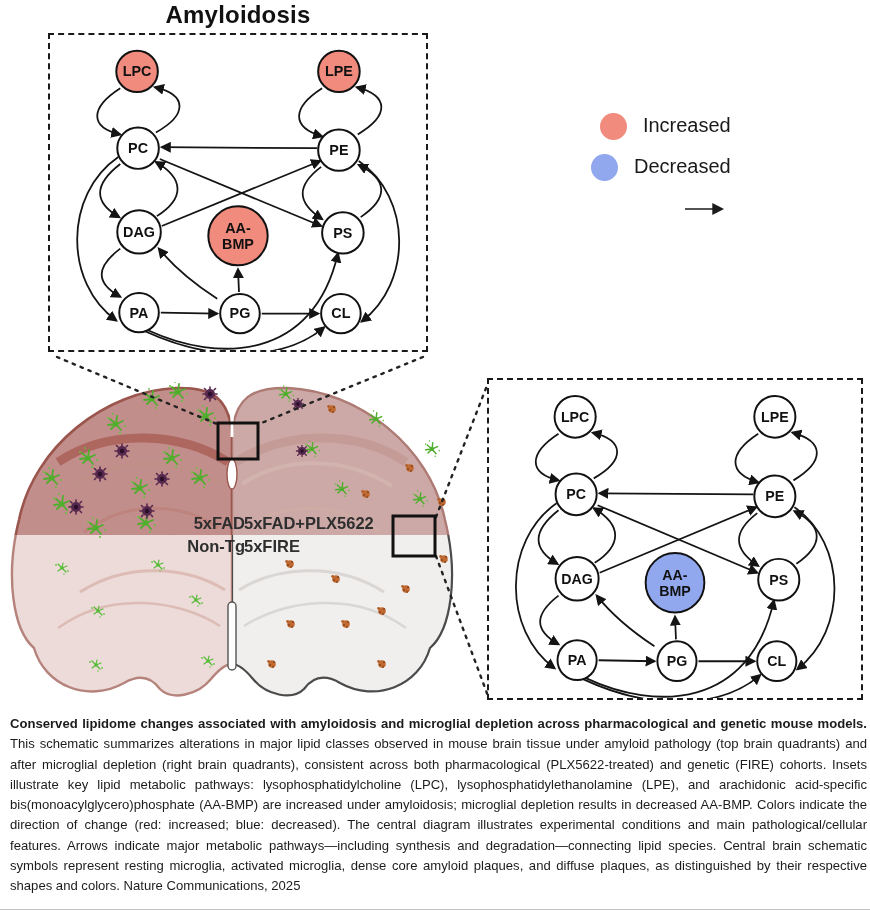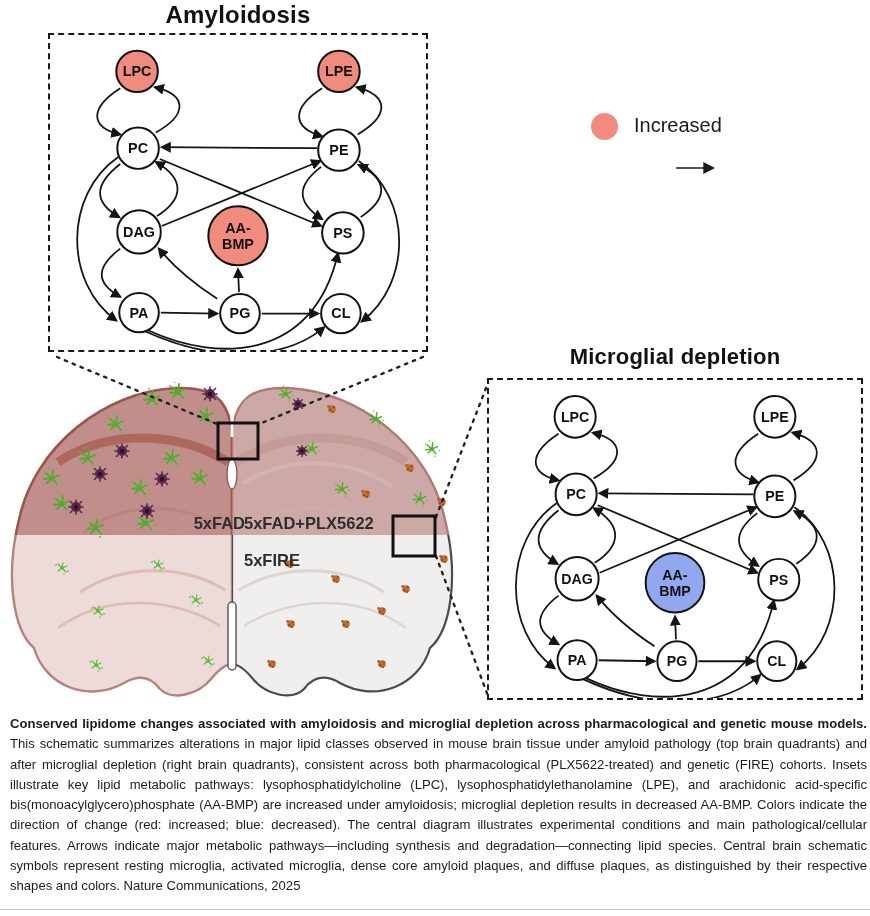--- a/index.html
+++ b/index.html
@@ -29,21 +29,20 @@
   #bottom-rule{position:absolute;left:0;right:0;top:909px;border-top:1.5px solid #c3c3c3;}
   svg text{font-family:"Liberation Sans",sans-serif;}
   .overlay{position:absolute;left:0;top:0;pointer-events:none;}
 </style>
 </head>
 <body>
 
 <div id="fig">
 
   <div class="inset-title" id="title-amyloidosis">Amyloidosis</div>
-  <div class="inset-title" id="title-microglial">Microglial depletion</div>
 
   <div class="inset" id="inset-amyloidosis">
       <svg viewBox="0 0 380 320" preserveAspectRatio="none">
         <defs>
           <marker id="ah0" viewBox="0 0 8 8" refX="6.5" refY="4" markerWidth="6.2" markerHeight="6.2" orient="auto">
             <path d="M0,0 L8,4 L0,8 Z" fill="#141414"></path>
           </marker>
         </defs>
         <path d="M 71,54 C 40,74 40,94 71,101" fill="none" stroke="#141414" stroke-width="1.8" marker-end="url(#ah0)"></path>
         <path d="M 107,99 C 139,81 139,61 106,53" fill="none" stroke="#141414" stroke-width="1.8" marker-end="url(#ah0)"></path>
@@ -176,20 +175,24 @@
         </g>
       </svg>
     </div>
 
   <div id="legend">
     <div class="legend-row">
       <span class="legend-dot" id="dot-increased" style="background: rgb(241, 139, 125);"></span>
       <span class="legend-label">Increased</span>
     </div>
     <div class="legend-row">
+      <span class="legend-dot" id="dot-decreased" style="background: rgb(145, 167, 238);"></span>
+      <span class="legend-label">Decreased</span>
+    </div>
+    <div class="legend-row">
       <span class="legend-arrow">
         <svg width="48" height="12" viewBox="0 0 48 12">
           <defs>
               <marker id="lah" viewBox="0 0 8 8" refX="6.5" refY="4" markerWidth="7" markerHeight="7" orient="auto">
             <path d="M0,0 L8,4 L0,8 Z" fill="#1a1a1a"></path>
               </marker>
             </defs>
           <line x1="2" y1="6" x2="39" y2="6" stroke="#1a1a1a" stroke-width="1.7" marker-end="url(#lah)"></line>
         </svg>
       </span>
@@ -370,21 +373,22 @@
         <use href="#pqF" x="346" y="242"></use>
         <use href="#pqF" x="382" y="229"></use>
       <use href="#pqF" x="272" y="282"></use>
         <use href="#pqF" x="382" y="282"></use>
         <use href="#pqF" x="444" y="177"></use>
     </g>
   </svg>
 
   <div class="brain-label bl-left" style="top:514px">5xFAD</div>
   <div class="brain-label bl-right" style="top:514px">5xFAD+PLX5622</div>
-  <div class="brain-label bl-right" style="top:551px">5xFIRE</div>
+  <div class="brain-label bl-left" style="top:537px">Non-Tg</div>
+  <div class="brain-label bl-right" style="top:537px">5xFIRE</div>
 
   <svg class="overlay" width="870" height="916" viewBox="0 0 870 916">
     <g stroke="#222" stroke-width="2.4" stroke-dasharray="2.5 6" stroke-linecap="round">
       <line x1="57" y1="357" x2="217" y2="424"></line>
       <line x1="423" y1="357" x2="259" y2="424"></line>
       <line x1="436" y1="517" x2="488" y2="383"></line>
       <line x1="436" y1="556" x2="488" y2="696"></line>
     </g>
     <rect x="218" y="423" width="40" height="36" fill="none" stroke="#111" stroke-width="3"></rect>
     <rect x="393" y="516" width="42" height="40" fill="none" stroke="#111" stroke-width="3"></rect>

